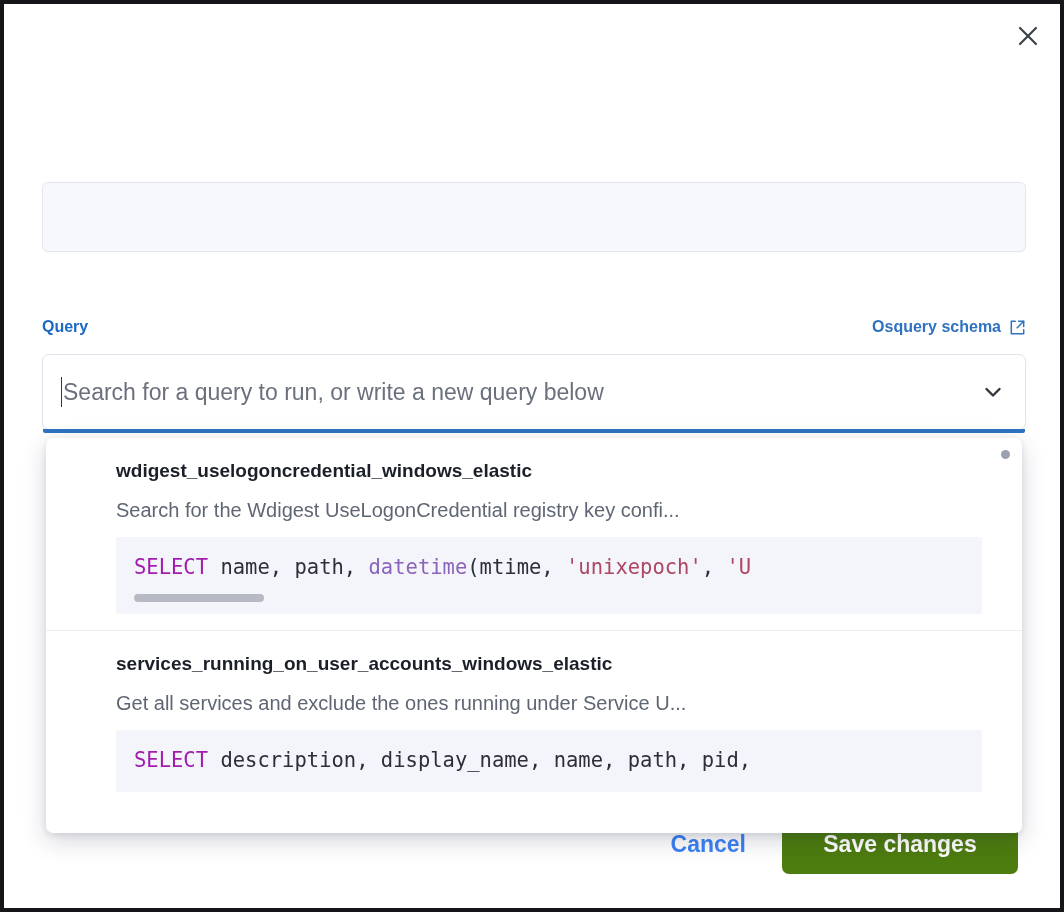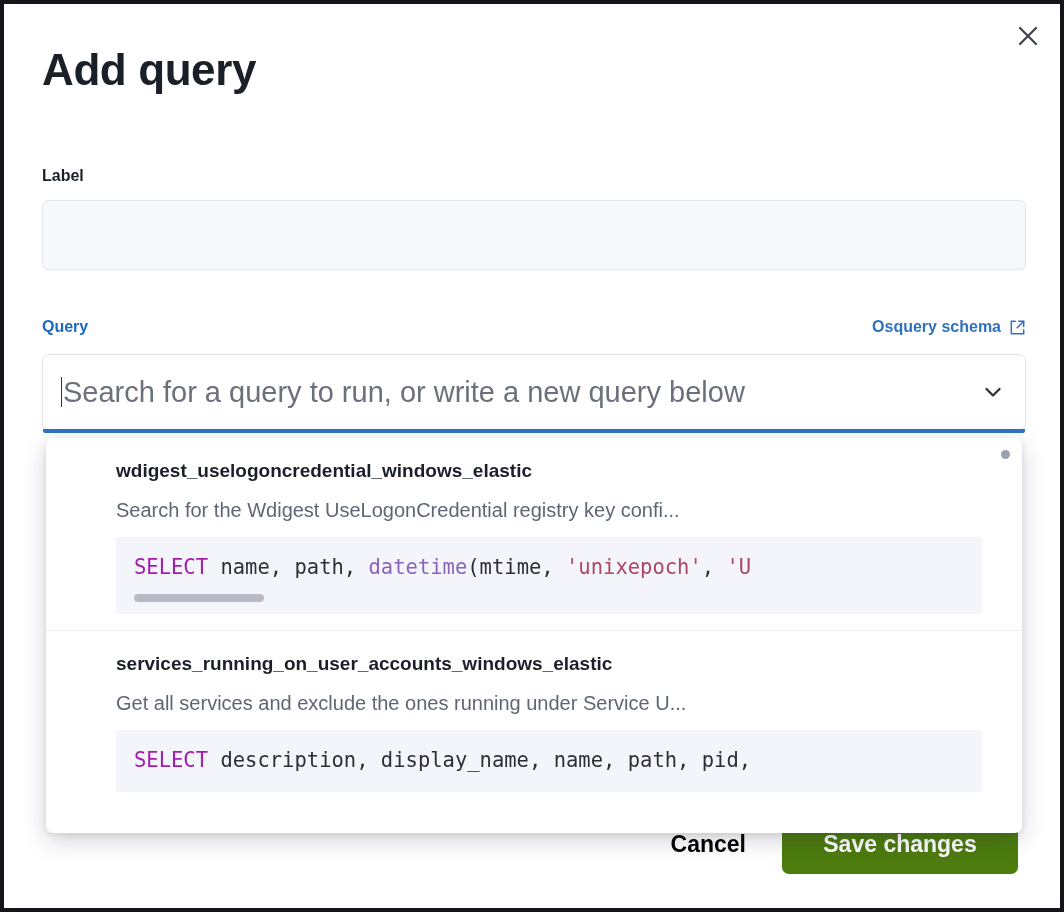--- a/index.html
+++ b/index.html
@@ -137,21 +137,21 @@
     height: 30px;
     background: #32363f;
     margin-right: 1px;
     flex: 0 0 auto;
   }
   #combo-input {
     flex: 1 1 auto;
     border: none;
     outline: none;
     background: transparent;
-    font-size: 29px;
+    font-size: 23px;
     font-family: "Liberation Sans", sans-serif;
     color: #000000;
     height: 40px;
   }
   #combo-input::placeholder { color: #6a707c; opacity: 1; }
   #combo-chevron {
     flex: 0 0 auto;
     width: 36px;
     height: 36px;
     display: flex;
@@ -246,21 +246,21 @@
     gap: 26px;
     padding-right: 42px;
     z-index: 5;
   }
   #cancel-button {
     background: transparent;
     border: none;
     font-family: "Liberation Sans", sans-serif;
     font-size: 23px;
     font-weight: 700;
-    color: #000000;
+    color: #3b82f6;
     cursor: pointer;
     padding: 8px 10px;
   }
   #save-button {
     background: #4d7c0f;
     border: none;
     border-radius: 7px;
     font-family: "Liberation Sans", sans-serif;
     font-size: 23px;
     font-weight: 700;
@@ -277,24 +277,22 @@
 <div id="frame">
 
   <button id="close-btn">
     <span>
       <svg width="26" height="26" viewBox="0 0 26 26" fill="none">
         <path d="M5 5 L21 21 M21 5 L5 21" stroke="#3c4049" stroke-width="2.2" stroke-linecap="round"></path>
       </svg>
     </span>
   </button>
 
-  <h1 id="page-title">Add query</h1>
 
   <div id="label-group">
-    <div class="field-label">Label</div>
     <input id="label-input" type="text" placeholder="" style="">
   </div>
 
   <div id="query-group">
     <div id="query-row">
       <span id="query-label">Query</span>
       <span id="schema-link">
         <span>Osquery schema</span>
         <span>
           <svg width="17" height="17" viewBox="0 0 17 17" fill="none">

